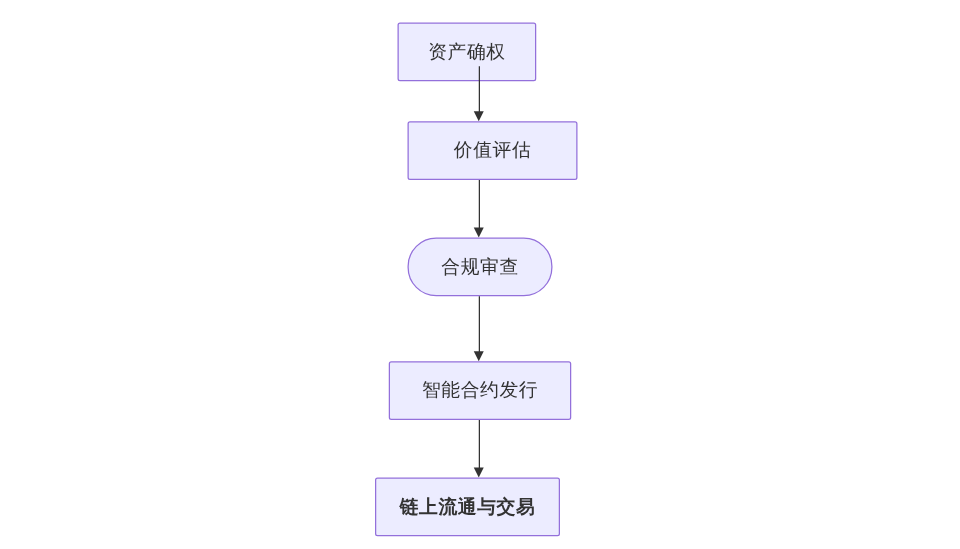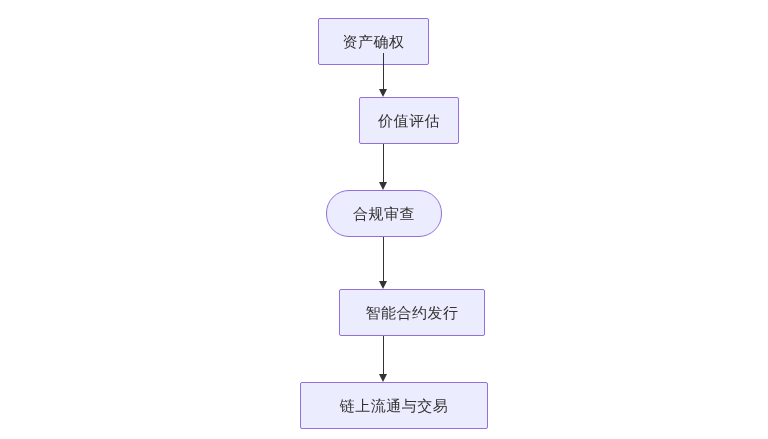--- a/index.html
+++ b/index.html
@@ -53,38 +53,38 @@
 
 <div id="flow-canvas">
 
   <div class="node" style="left:318px; top:6px; width:111px; height:47px;margin-top:12px;">
     <span>资产确权</span>
   </div>
 
   <div class="edge" style="left:383px; top:53px; height:38px;"></div>
   <div class="arrowhead" style="left:379px; top:89px;"></div>
 
-  <div class="node" style="left:326px; top:97px; width:100px; height:47px;margin-left:33px;">
+  <div class="node" style="left:326px; top:97px; width:136px; height:47px;">
     <span>价值评估</span>
   </div>
 
   <div class="edge" style="left:383px; top:144px; height:40px;"></div>
   <div class="arrowhead" style="left:379px; top:182px;"></div>
 
   <div class="node" style="left:326px; top:190px; width:116px; height:47px;border-radius:23px;">
     <span>合规审查</span>
   </div>
 
   <div class="edge" style="left:383px; top:237px; height:46px;"></div>
   <div class="arrowhead" style="left:379px; top:281px;"></div>
 
-  <div class="node" style="left:311px; top:289px; width:146px; height:47px;margin-left:28px;">
+  <div class="node" style="left:311px; top:289px; width:146px; height:47px;">
     <span>智能合约发行</span>
   </div>
 
   <div class="edge" style="left:383px; top:336px; height:40px;"></div>
   <div class="arrowhead" style="left:379px; top:374px;"></div>
 
-  <div class="node" style="left:300px; top:382px; width:188px; height:47px;">
+  <div class="node" style="left:300px; top:382px; width:148px; height:47px;font-weight:bold;">
     <span>链上流通与交易</span>
   </div>
 
 </div>
 
 </body></html>

